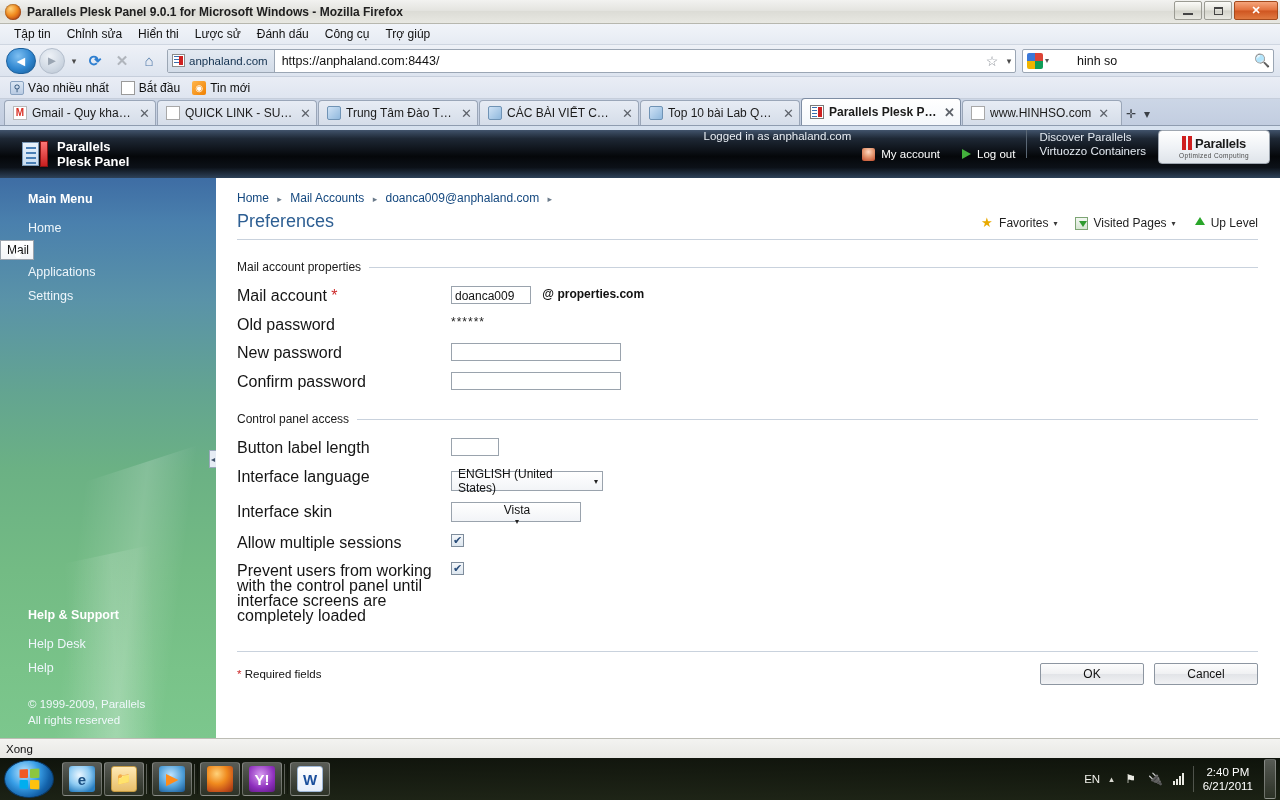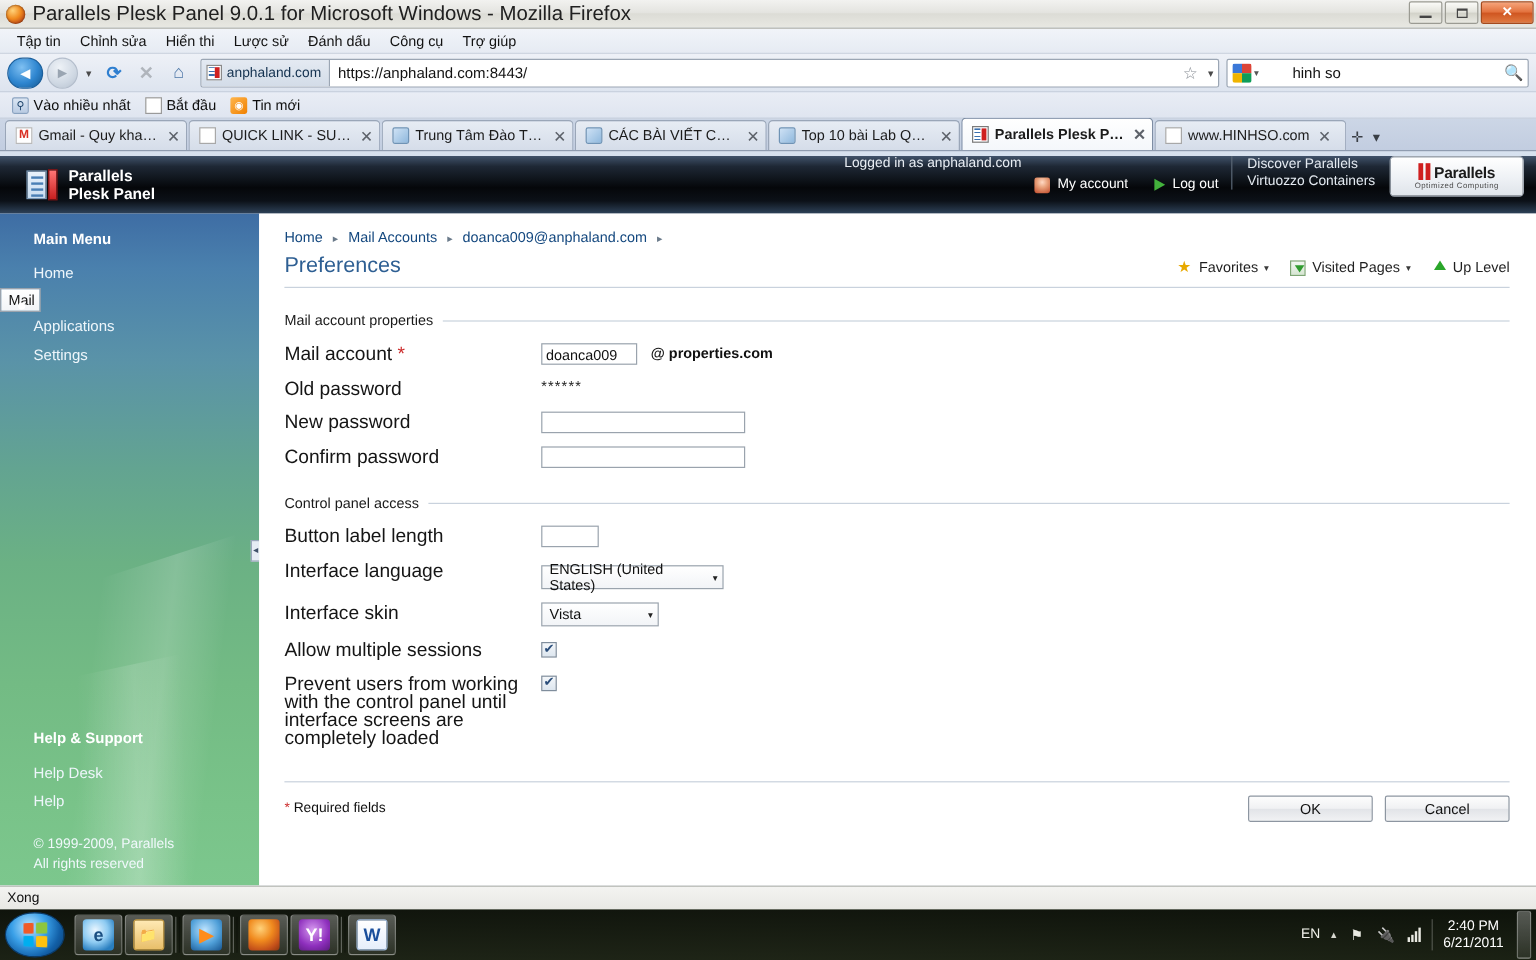--- a/index.html
+++ b/index.html
@@ -24,21 +24,21 @@
     display: flex; align-items: center;
   }
   .title-ff-icon {
     width: 16px; height: 16px; margin-left: 5px; margin-right: 6px;
     border-radius: 50%;
     background: radial-gradient(circle at 35% 30%, #ffd27a 0%, #f08a1e 45%, #c4501a 75%, #8a3510 100%);
     box-shadow: inset 0 0 2px #5b2a0a;
     flex: 0 0 auto;
   }
   .title-text {
-    font-size: 17px; color: #202020; font-weight: 400; white-space: nowrap;
+    font-size: 12px; color: #202020; font-weight: 700; white-space: nowrap;
   }
   .win-btns { position: absolute; right: 2px; top: 1px; display: flex; gap: 2px; }
   .win-btn {
     width: 28px; height: 19px; border: 1px solid #9b9b93;
     border-radius: 2px;
     background: linear-gradient(to bottom, #fbfbf8 0%, #e3e3dc 48%, #d2d2c9 52%, #e9e9e2 100%);
     display: flex; align-items: center; justify-content: center;
     color: #3a3a3a; font-size: 11px; line-height: 1;
   }
   .win-btn.close {
@@ -275,21 +275,21 @@
   .inp.w170 { width: 170px; }
   .inp.w48  { width: 48px; }
   .atdomain { font-size: 12px; font-weight: bold; color: #111; margin-left: 8px; }
   .stars { font-size: 12px; color: #222; letter-spacing: 1px; }
   .sel {
     height: 20px; border: 1px solid #9aa3ad; background: linear-gradient(to bottom,#ffffff,#f2f4f7);
     font-size: 12px; color: #111; display: inline-flex; align-items: center; justify-content: space-between;
     padding: 0 4px 0 6px;
   }
   .sel.w152 { width: 152px; }
-  .sel.w122 { width: 98px; }
+  .sel.w122 { width: 130px; flex-direction: column; }
   .sel .arw { font-size: 8px; color: #222; }
   .cbx {
     width: 13px; height: 13px; border: 1px solid #7f8d9c; background: linear-gradient(to bottom,#f4f7fa,#dde6ef);
     display: inline-flex; align-items: center; justify-content: center;
     font-size: 11px; color: #2a4d7a; line-height: 11px;
   }
   .foot-sep { height: 1px; background: #c9d2dd; margin-top: 14px; }
   .footrow { display: flex; align-items: center; justify-content: space-between; padding-top: 11px; }
   .reqnote { font-size: 11.5px; color: #111; }
   .reqnote .req { color:#cc2b2b; }

